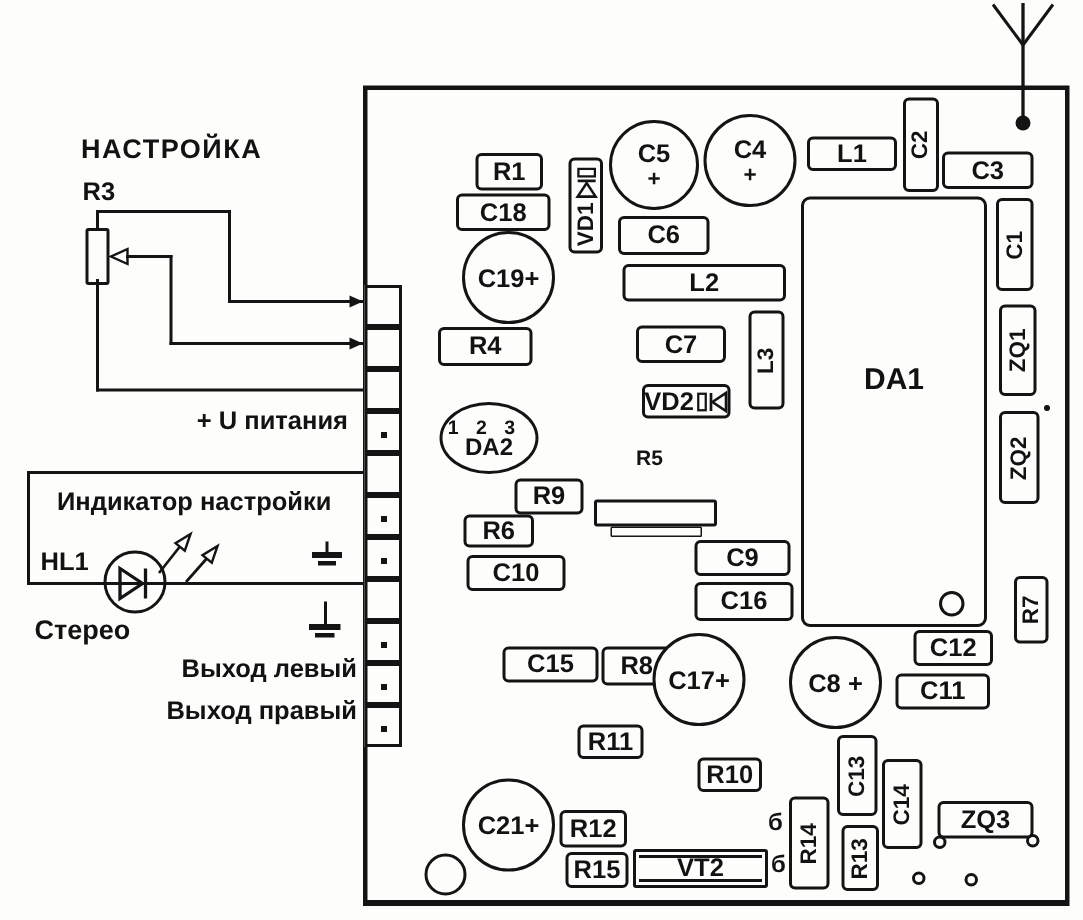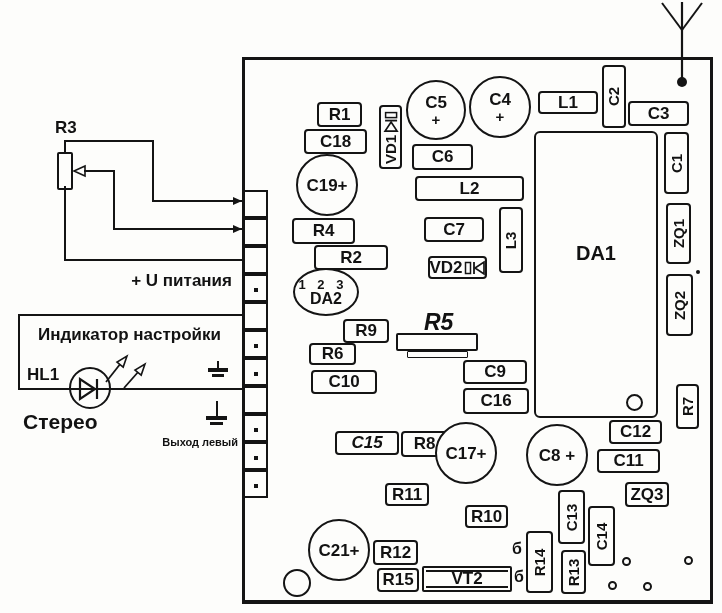--- a/index.html
+++ b/index.html
@@ -36,27 +36,29 @@
   <div class="comp" style="left:534px;top:131px;width:124px;height:287px;border-width:2.5px;border-radius:6px;font-size:20px;">
     <span style="margin-bottom:42px;">DA1</span>
     <div class="shole" style="left:90px;top:261px;width:17px;height:17px;"></div>
   </div>
 
   <div class="comp circ" style="left:293px;top:268px;width:66px;height:48px;border-radius:50%;">
     <span style="font-size:13px;letter-spacing:4px;margin-left:-6px;">1 2 3</span>
     <span style="font-size:16px;">DA2</span>
   </div>
 
+  <div class="t" style="left:54px;top:90px;font-size:18px;letter-spacing:1px;">НАСТРОЙКА</div>
   <div class="t" style="left:55px;top:119px;font-size:17px;">R3</div>
   <div class="t" style="left:100px;top:272px;width:132px;text-align:right;font-size:17px;">+ U питания</div>
   <div class="t" style="left:38px;top:326px;font-size:17px;">Индикатор настройки</div>
   <div class="t" style="left:27px;top:366px;font-size:17px;">HL1</div>
-  <div class="t" style="left:23px;top:411px;font-size:21px;">Стерео</div>
-  <div class="t" style="left:100px;top:437px;width:138px;text-align:right;font-size:11px;">Выход левый</div>
-  <div class="t" style="left:424px;top:310px;font-size:23px;font-style:italic;">R5</div>
+  <div class="t" style="left:23px;top:411px;font-size:18px;">Стерео</div>
+  <div class="t" style="left:100px;top:437px;width:138px;text-align:right;font-size:17px;">Выход левый</div>
+  <div class="t" style="left:98px;top:465px;width:140px;text-align:right;font-size:17px;">Выход правый</div>
+  <div class="t" style="left:424px;top:298px;font-size:14px;">R5</div>
   <div class="t" style="left:512px;top:541px;font-size:16px;">б</div>
   <div class="t" style="left:514px;top:569px;font-size:16px;">б</div>
 
   <div class="comp" style="left:57px;top:152px;width:16px;height:38px;border-radius:2px;"></div>
   <svg style="left:72px;top:164px;" width="14" height="14">
     <polygon points="13,2 2,7 13,12" fill="#fdfdfb" stroke="#141414" stroke-width="1.6"></polygon>
   </svg>
 
   <div class="wv" style="left:64px;top:140px;height:14px;"></div>
   <div class="wh" style="left:64px;top:140px;width:90px;"></div>
@@ -116,31 +118,26 @@
 <div class="comp" style="left: 317px; top: 102px; width: 45px; height: 25px;">
       <span style="display: flex; align-items: center; gap: 1px;">
         <span>R1</span>
       </span>
     </div>
     <div class="comp" style="left: 304px; top: 129px; width: 63px; height: 25px;">
       <span style="display: flex; align-items: center; gap: 1px;">
         <span>C18</span>
       </span>
     </div>
-    <div class="comp circ" style="left: 296px; top: 154px; width: 62px; height: 62px;">
+    <div class="comp circ" style="left: 308px; top: 154px; width: 62px; height: 62px;">
       <span>C19+</span>
     </div>
     <div class="comp" style="left: 292px; top: 218px; width: 63px; height: 26px;">
       <span style="display: flex; align-items: center; gap: 1px;">
         <span>R4</span>
-      </span>
-    </div>
-    <div class="comp" style="left: 314px; top: 245px; width: 74px; height: 25px;">
-      <span style="display: flex; align-items: center; gap: 1px;">
-        <span>R2</span>
       </span>
     </div>
     <div class="comp" style="left: 310px; top: 319px; width: 46px; height: 24px; margin-left: 33px;">
       <span style="display: flex; align-items: center; gap: 1px;">
         <span>R9</span>
       </span>
     </div>
     <div class="comp" style="left: 309px; top: 343px; width: 47px; height: 22px;">
       <span style="display: flex; align-items: center; gap: 1px;">
         <span>R6</span>
@@ -250,21 +247,21 @@
       <span style="display: flex; align-items: center; gap: 1px;">
         <span>C12</span>
       </span>
     </div>
     <div class="comp" style="left: 597px; top: 449px; width: 63px; height: 24px;">
       <span style="display: flex; align-items: center; gap: 1px;">
         <span>C11</span>
       </span>
     </div>
     <div class="comp" style="left: 335px; top: 431px; width: 64px; height: 24px;">
-      <span style="display: flex; align-items: flex-end; gap: 1px; font-style: italic;">
+      <span style="display: flex; align-items: flex-end; gap: 1px;">
         <span>C15</span>
       </span>
     </div>
     <div class="comp" style="left: 401px; top: 431px; width: 47px; height: 26px;">
       <span style="display: flex; align-items: center; gap: 1px;">
         <span>R8</span>
       </span>
     </div>
     <div class="comp circ" style="left: 435px; top: 422px; width: 62px; height: 62px; text-align: right;">
       <span>C17+</span>
@@ -278,21 +275,21 @@
       </span>
     </div>
     <div class="comp circ" style="left: 308px; top: 519px; width: 62px; height: 62px;">
       <span>C21+</span>
     </div>
     <div class="comp" style="left: 465px; top: 505px; width: 43px; height: 23px;">
       <span style="display: flex; align-items: center; gap: 1px;">
         <span>R10</span>
       </span>
     </div>
-    <div class="comp" style="left: 625px; top: 482px; width: 44px; height: 25px;">
+    <div class="comp" style="left: 625px; top: 534px; width: 64px; height: 25px;">
       <span style="display: flex; align-items: center; gap: 1px;">
         <span>ZQ3</span>
       </span>
     </div>
     <div class="comp rv" style="left: 558px; top: 490px; width: 27px; height: 54px;">
       <span class="rot">
         <span>C13</span>
       </span>
     </div>
     <div class="comp rv" style="left: 588px; top: 506px; width: 27px; height: 60px;">

